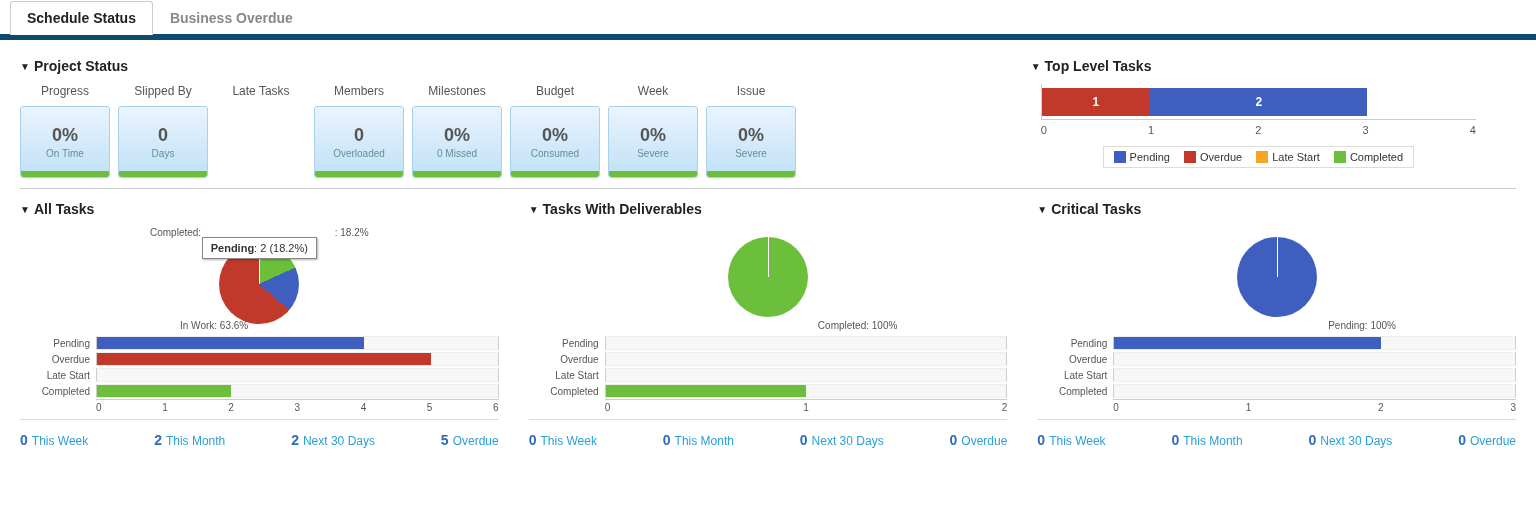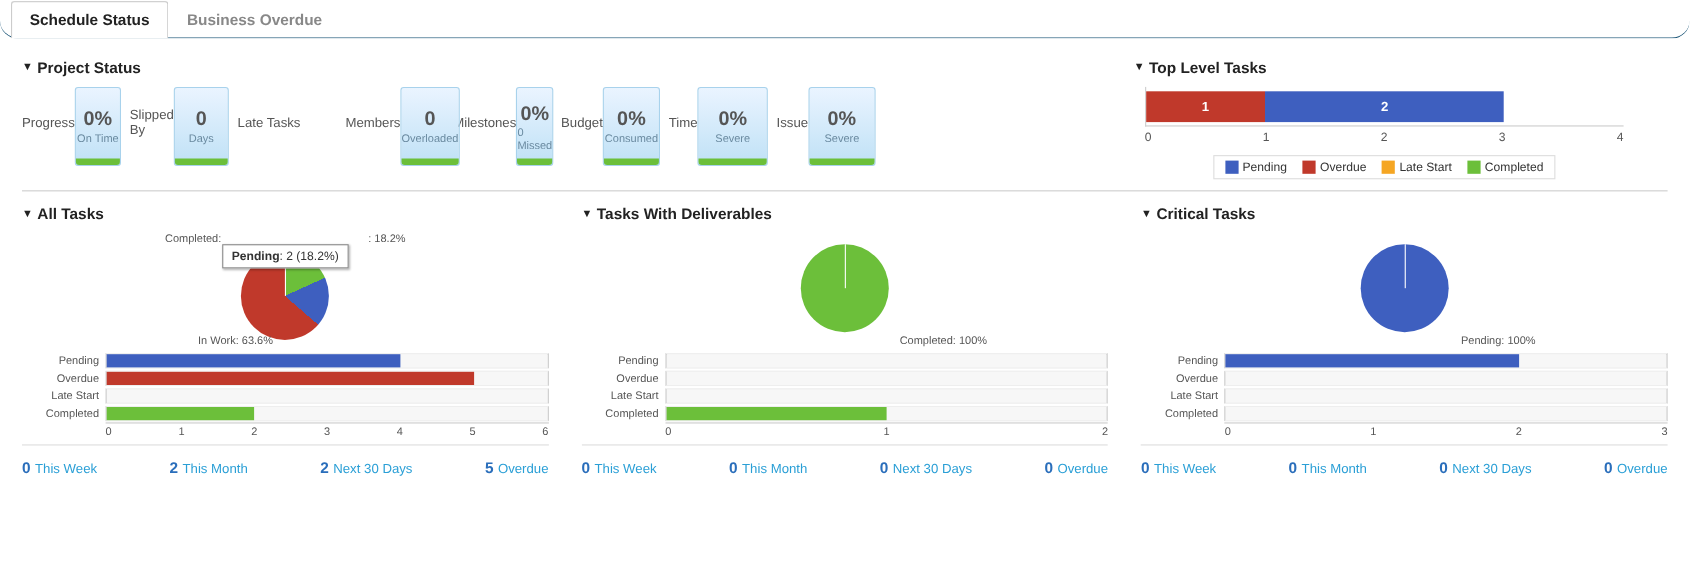--- a/index.html
+++ b/index.html
@@ -1,31 +1,31 @@
 <!DOCTYPE html>
 <html><head>
 <meta charset="utf-8">
 <style>
   * { box-sizing: border-box; margin: 0; padding: 0; }
   body { font-family: "Segoe UI", Tahoma, Arial, sans-serif; font-size: 12px; color: #333; background: #fff; width: 1536px; }
 
   
-  .tabs { display: flex; border-bottom: 1px solid #0c4a6e; padding-left: 10px; border-radius: 16px; }
+  .tabs { display: flex; border-bottom: 6px solid #0c4a6e; padding-left: 10px; }
   .tab { padding: 8px 16px; color: #888; font-weight: bold; font-size: 14px; cursor: pointer; border: 1px solid transparent; border-bottom: none; position: relative; top: 1px; }
   .tab.active { color: #222; background: #fff; border: 1px solid #ccc; border-bottom: 1px solid #fff; border-radius: 3px 3px 0 0; }
 
   .content { padding: 10px 20px; }
   .row { display: flex; gap: 40px; }
   .panel { flex: 1; }
   .panel-header { display: flex; align-items: center; font-weight: bold; font-size: 14px; color: #222; margin: 8px 0 10px 0; cursor: pointer; }
   .panel-header .tri { margin-right: 4px; font-size: 10px; }
 
   
   .status-cards { display: flex; gap: 8px; }
-  .card-col { display: flex; flex-direction: row; align-items: center; width: 90px; }
+  .card-col { display: flex; flex-direction: column; align-items: center; width: 90px; }
   .card-label { font-size: 12px; color: #555; margin-bottom: 8px; }
   .card { width: 90px; height: 72px; background: linear-gradient(#eaf4ff,#bfe1f6); border: 1px solid #a8d2ec; border-radius: 3px; display: flex; flex-direction: column; align-items: center; justify-content: center; position: relative; cursor: pointer; }
   .card-val { font-size: 18px; font-weight: bold; color: #555; }
   .card-sub { font-size: 10px; color: #6a8aa0; margin-top: 2px; }
   .card-bar { height: 6px; width: 100%; border-radius: 0 0 3px 3px; position: absolute; bottom: 0; left: 0; }
   .bar-green { background: #6cbf3a; }
   .bar-orange { background: #f5a623; }
 
   
   .tlt-wrap { padding-left: 10px; padding-right: 40px; }
@@ -125,21 +125,21 @@
           </div>
           <div class="card-col">
             <div class="card-label">Budget</div>
   <div class="card">
     <div class="card-val">0%</div>
     <div class="card-sub">Consumed</div>
     <div class="card-bar bar-green"></div>
   </div>
           </div>
           <div class="card-col">
-            <div class="card-label">Time</div>
+            <div class="card-label">Week</div>
   <div class="card">
     <div class="card-val">0%</div>
     <div class="card-sub">Severe</div>
     <div class="card-bar bar-green"></div>
   </div>
           </div>
           <div class="card-col">
             <div class="card-label">Issue</div>
   <div class="card">
     <div class="card-val">0%</div>

